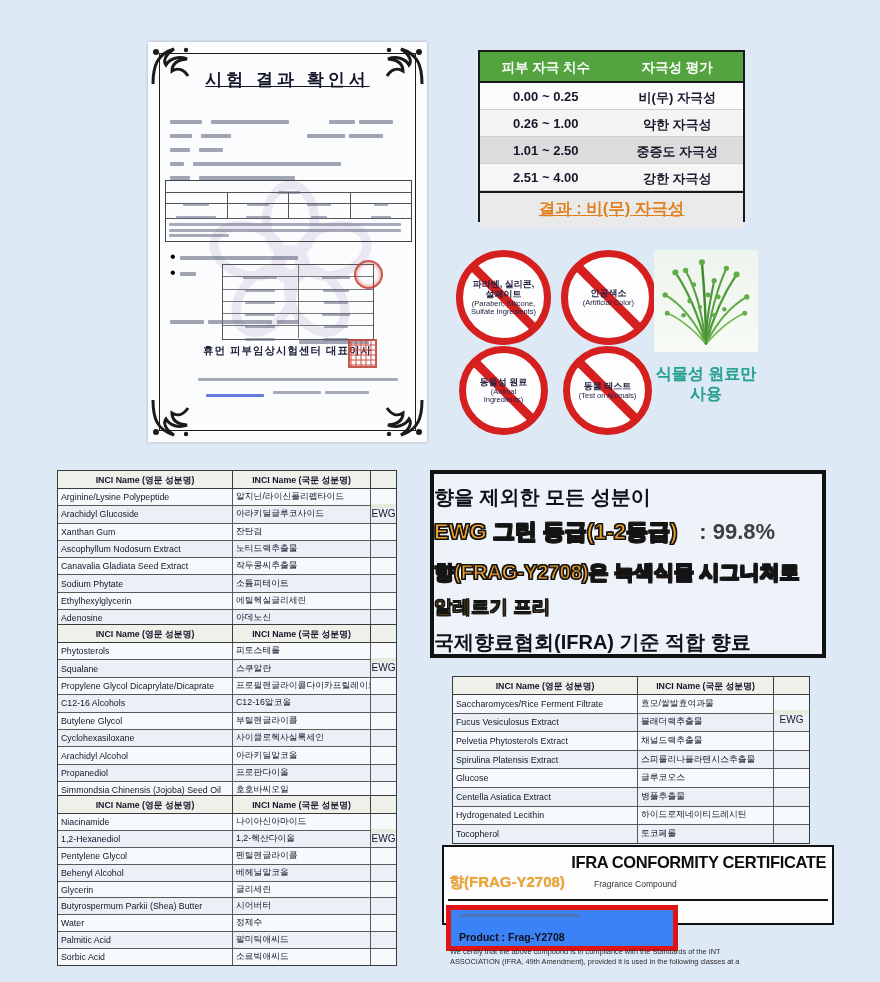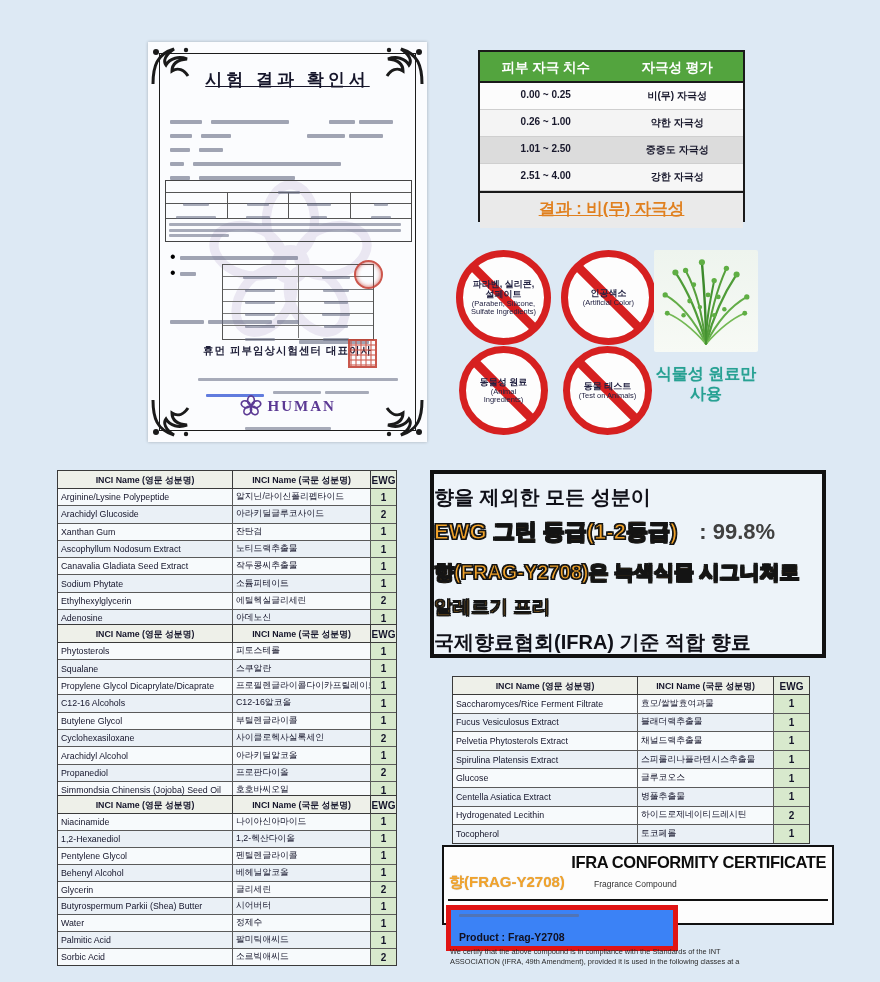--- a/index.html
+++ b/index.html
@@ -42,21 +42,21 @@
   .url-bar{background:#3b5bd6;height:3px;width:58px;display:inline-block;border-radius:1px;opacity:.8;}
   .logo-line{position:absolute;left:0;right:0;top:352px;text-align:center;}
   .logo-flower{display:inline-block;width:24px;height:24px;vertical-align:middle;}
   .logo-text{display:inline-block;vertical-align:middle;color:#5c3a94;font-weight:bold;font-size:15px;letter-spacing:2px;font-family:"Liberation Serif", serif;}
   .logo-sub{width:86px;margin:1px auto 0;}
 
   
   .irr{left:478px;top:50px;width:263px;height:168px;border:2.5px solid #1a1a1a;background:#fcfcfc;}
   .irr .ihead{display:flex;height:29px;background:#53a43e;color:#fff;font-weight:bold;font-size:13.5px;border-bottom:2px solid #1a1a1a;}
   .irr .ihead div{flex:1;text-align:center;padding-top:7px;}
-  .irr .irows .trow{display:flex;height:26px;font-size:10px;font-weight:bold;color:#18182c;border-bottom:1px solid #cfcfcf;}
+  .irr .irows .trow{display:flex;height:26px;font-size:13px;font-weight:bold;color:#18182c;border-bottom:1px solid #cfcfcf;}
   .irr .irows .trow .tcell{flex:1;text-align:center;padding-top:6px;}
   .irr .irows .trow:nth-child(2){background:#f4f4f4;}
   .irr .irows .trow:nth-child(3){background:#dcdcdc;}
   .irr .irows .trow:nth-child(4){background:#f6f6f6;}
   .irr .result{height:30px;background:#eaeaea;border-top:2px solid #1a1a1a;text-align:center;font-size:16.5px;font-weight:bold;color:#e0801f;padding-top:5px;}
   .irr .result span{text-decoration:underline;}
 
   
   .badge{border:7px solid #d62020;border-radius:50%;background:#fdfdfd;box-sizing:border-box;}
   .badge .slash{position:absolute;left:-4%;top:50%;width:108%;height:9px;margin-top:-5px;background:#d62020;transform:rotate(45deg);}
@@ -84,21 +84,21 @@
   .itab .thead{display:flex;background:#eef0e9;font-weight:bold;border-bottom:1.2px solid #3a3a3a;height:17px;}
   .itab .thead div{text-align:center;padding-top:4px;border-right:1px solid #3a3a3a;box-sizing:border-box;}
   .itab .thead div:last-child{border-right:none;}
   .itab .tbody .trow{display:flex;border-bottom:1px solid #5a5a5a;height:var(--rh);}
   .itab .tbody .trow:last-child{border-bottom:none;}
   .itab .tbody .tcell{overflow:hidden;white-space:nowrap;border-right:1px solid #5a5a5a;box-sizing:border-box;padding:0 3px;display:flex;align-items:center;}
   .itab .tbody .tcell:last-child{border-right:none;}
   .itab .tbody .trow:nth-child(even){background:#eaf0f6;}
   .itab .c0{width:175px;}
   .itab .c1{width:138px;}
-  .itab .c2{width:25px;background:#d8e9cd;font-weight:bold;font-size:10px;justify-content:center;}
+  .itab .c2{width:25px;background:#d8e9cd;font-weight:normal;font-size:10px;justify-content:center;margin-top:33px;}
   .itab .thead .h2{background:#e4ecdd;}
   .itab.wide .c0{width:185px;}
   .itab.wide .c1{width:136px;}
   .itab.wide .c2{width:35px;}
   .t1{left:57px;top:470px;width:340px;--rh:16.3px;}
   .t2{left:57px;top:624px;width:340px;--rh:16.4px;}
   .t3{left:57px;top:795px;width:340px;--rh:15.9px;}
   .t4{left:452px;top:676px;width:358px;--rh:17.6px;}
 
   
@@ -211,33 +211,20 @@
         </div>
     </div>
 
     <div class="frow" style="top:270px"><span class="bar" style="width:34px"></span>&nbsp;<span class="bar" style="width:64px"></span>&nbsp;<span class="bar" style="width:22px"></span></div>
     <div class="seal-round"></div>
     <div class="frow" style="top:290px;text-align:center"><span class="bar" style="width:70px;margin-left:90px"></span></div>
     <div class="signer">휴먼 피부임상시험센터 대표이사</div>
     <div class="seal-square"></div>
     <div class="frow" style="top:328px;text-align:center"><span class="bar t" style="width:200px;margin-left:18px"></span></div>
     <div class="url-line"><span class="url-bar"></span>&nbsp;&nbsp;<span class="bar t" style="width:48px"></span>&nbsp;<span class="bar t" style="width:44px"></span></div>
-    <div class="logo-line">
-      <span class="logo-flower"><svg viewBox="0 0 100 100">
-            <g fill="none" stroke="#5c3a94" stroke-width="7">
-        <ellipse cx="50" cy="27" rx="14" ry="19"></ellipse>
-        <ellipse cx="50" cy="27" rx="14" ry="19" transform="rotate(72 50 50)"></ellipse>
-        <ellipse cx="50" cy="27" rx="14" ry="19" transform="rotate(144 50 50)"></ellipse>
-        <ellipse cx="50" cy="27" rx="14" ry="19" transform="rotate(216 50 50)"></ellipse>
-        <ellipse cx="50" cy="27" rx="14" ry="19" transform="rotate(288 50 50)"></ellipse>
-            </g>
-          </svg></span>
-      <span class="logo-text">HUMAN</span>
-      <div class="logo-sub"><span class="bar t" style="width:86px"></span></div>
-    </div>
   </div>
 
   <div class="abs irr">
     <div class="ihead">
       <div>피부 자극 치수</div>
       <div>자극성 평가</div>
     </div>
     <div class="irows">
         <div class="trow">
           <div class="tcell c0">0.00 ~ 0.25</div>

